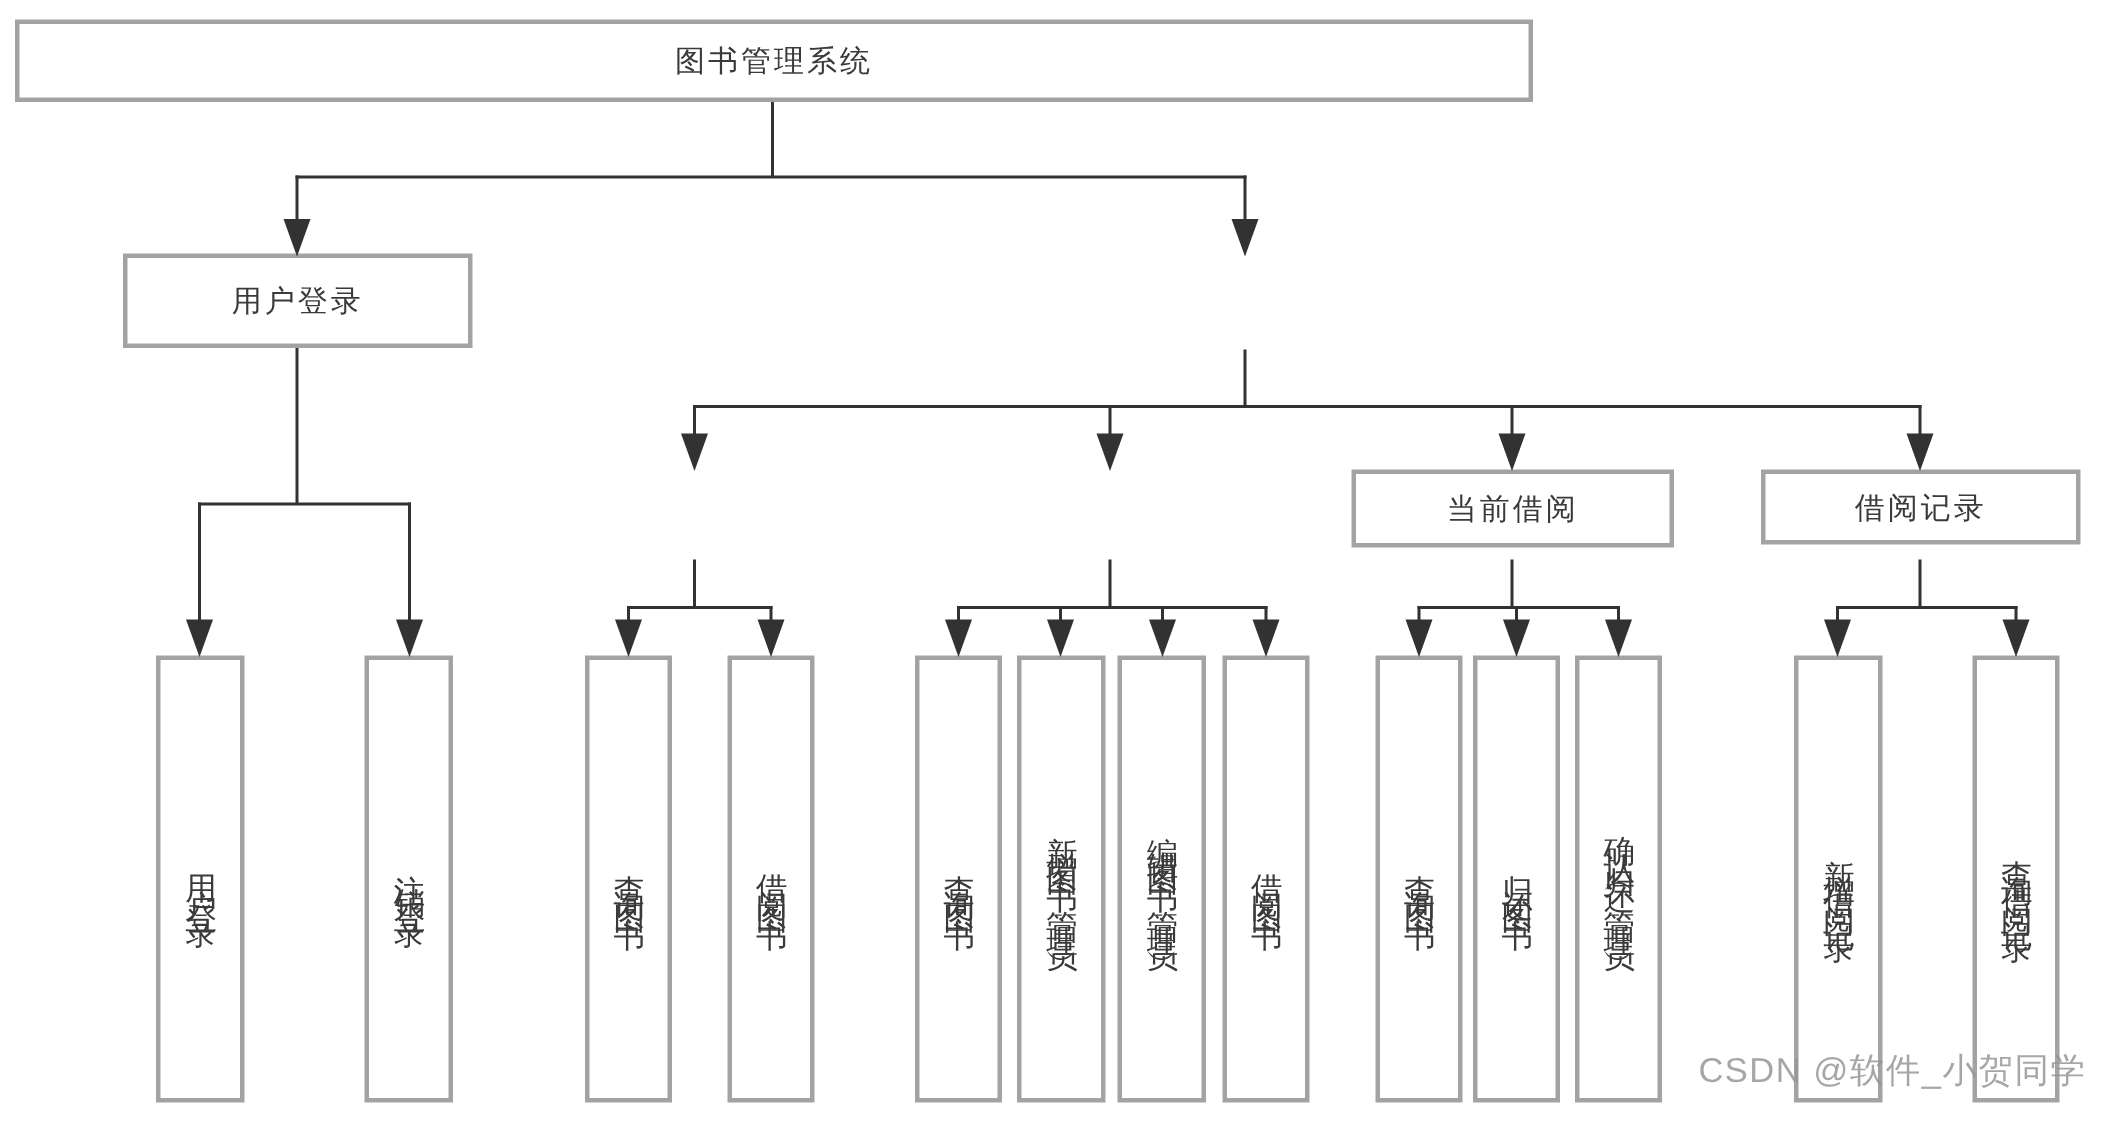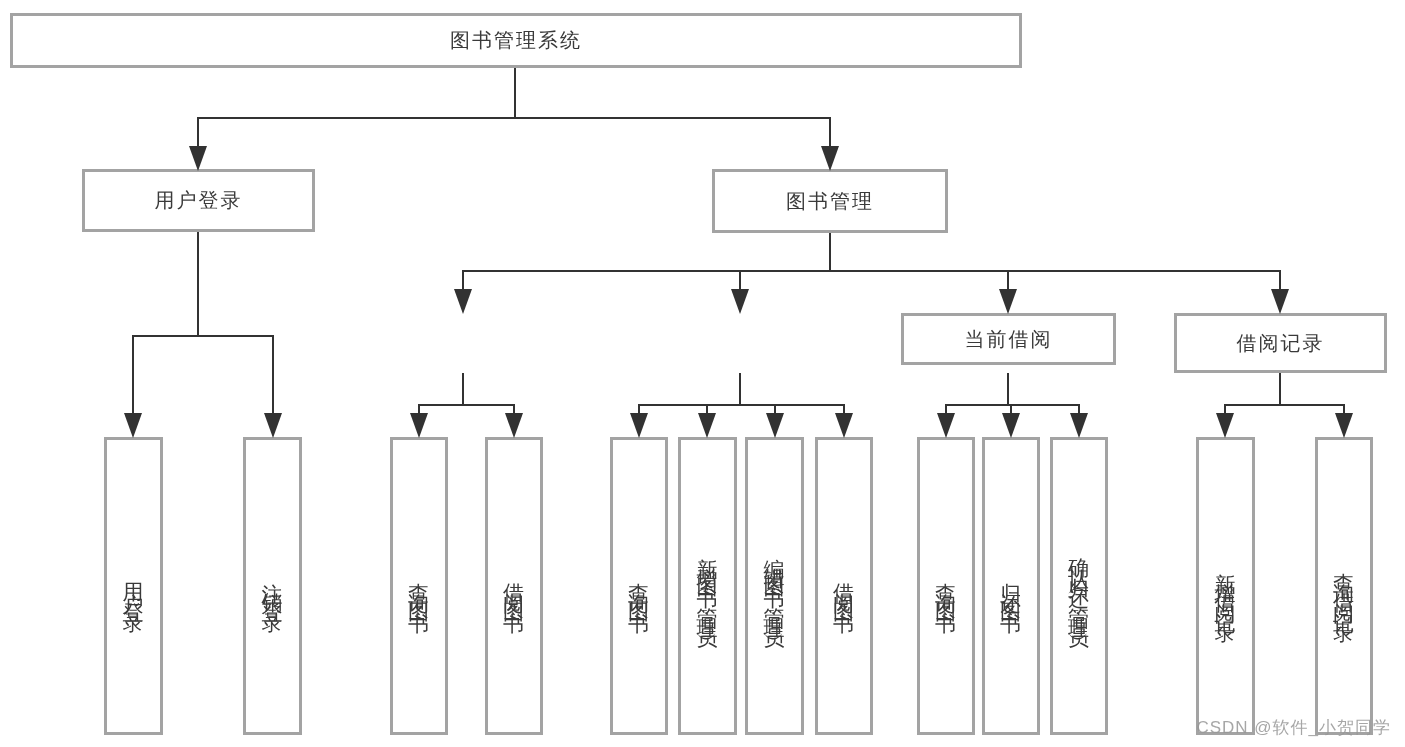--- a/index.html
+++ b/index.html
@@ -18,44 +18,41 @@
     font-size:21px;letter-spacing:10px;line-height:1;color:#3a3a3a;
   }
   .v{position:absolute;width:2px;background:#323232;}
   .h{position:absolute;height:2px;background:#323232;}
   .arrow{
     position:absolute;width:0;height:0;
     border-left:9px solid transparent;border-right:9px solid transparent;
     border-top:25px solid #323232;
   }
   .watermark{
-    position:absolute;right:14px;bottom:8px;font-size:17px;letter-spacing:1px;
+    position:absolute;right:14px;bottom:18px;font-size:23px;letter-spacing:1px;
     color:rgba(150,150,150,0.85);z-index:5;white-space:nowrap;
   }
 </style>
 </head>
 <body>
 
 <div class="canvas">
 
   <div class="box root" style="left:10px;top:13px;width:1012px;height:55px">
     <span class="hlabel">图书管理系统</span>
   </div>
 
   <div class="box" style="left:82px;top:169px;width:233px;height:63px">
     <span class="hlabel">用户登录</span>
   </div>
-  <div class="box" style="left:712px;top:169px;width:236px;height:64px">
-    <span class="hlabel">图书管理</span>
-  </div>
 
   <div class="box" style="left:901px;top:313px;width:215px;height:52px">
     <span class="hlabel">当前借阅</span>
   </div>
-  <div class="box" style="left:1174px;top:313px;width:213px;height:60px">
+  <div class="box" style="left:1174px;top:313px;width:213px;height:50px">
     <span class="hlabel">借阅记录</span>
   </div>
 
   <div class="box" style="left:104px;top:437px;width:59px;height:298px">
     <span class="vtext">用户登录</span>
   </div>
   <div class="box" style="left:243px;top:437px;width:59px;height:298px">
     <span class="vtext">注销登录</span>
   </div>
 

